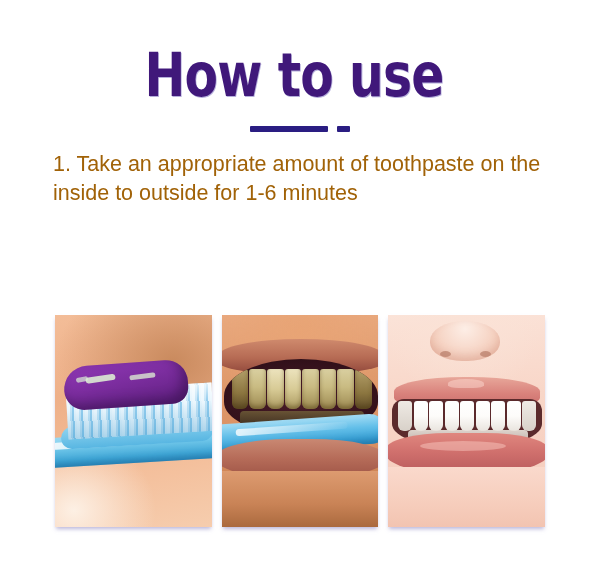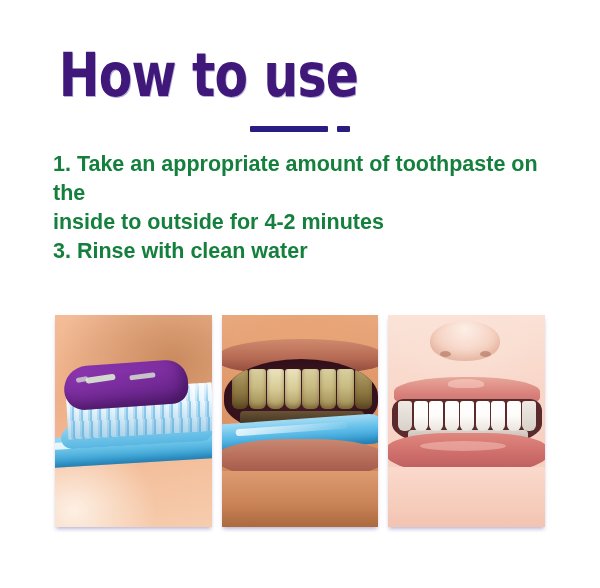--- a/index.html
+++ b/index.html
@@ -21,20 +21,21 @@
     height: 588px;
     background: #ffffff;
   }
 
   
   .title-block {
     position: absolute;
     top: 44px;
     left: 0;
     width: 588px;
+    text-align: center;
   }
   .title {
     font-family: "DejaVu Sans", sans-serif;
     font-weight: bold;
     font-size: 61px;
     line-height: 62px;
     letter-spacing: -1px;
     color: #40187a;
     transform: scaleX(0.80);
     transform-origin: center center;
@@ -73,23 +74,22 @@
   .steps {
     position: absolute;
     top: 150px;
     left: 53px;
     width: 515px;
   }
   .step-line {
     font-family: "Liberation Sans", sans-serif;
     font-size: 21.5px;
     line-height: 29px;
-    color: #15803d;
+    color: #a16207;
     letter-spacing: 0px;
-    font-weight: bold;
   }
 
   
   .photo-row {
     position: absolute;
     top: 315px;
     left: 55px;
     width: 490px;
     height: 212px;
     display: flex;
@@ -434,22 +434,21 @@
   </div>
 
   <div class="divider-wrap">
     <span class="divider-long"></span>
     <span class="divider-gap"></span>
     <span class="divider-short"></span>
   </div>
 
   <div class="steps">
     <div class="step-line">1. Take an appropriate amount of toothpaste on the</div>
-    <div class="step-line">inside to outside for 4-2 minutes</div>
-    <div class="step-line">3. Rinse with clean water</div>
+    <div class="step-line">inside to outside for 1-6 minutes</div>
   </div>
 
   <div class="photo-row">
 
     <div class="photo">
       <div class="p1-bg"></div>
       <div class="p1-handle"></div>
       <div class="p1-head"></div>
       <div class="p1-bristles"></div>
       <div class="p1-paste"></div>

